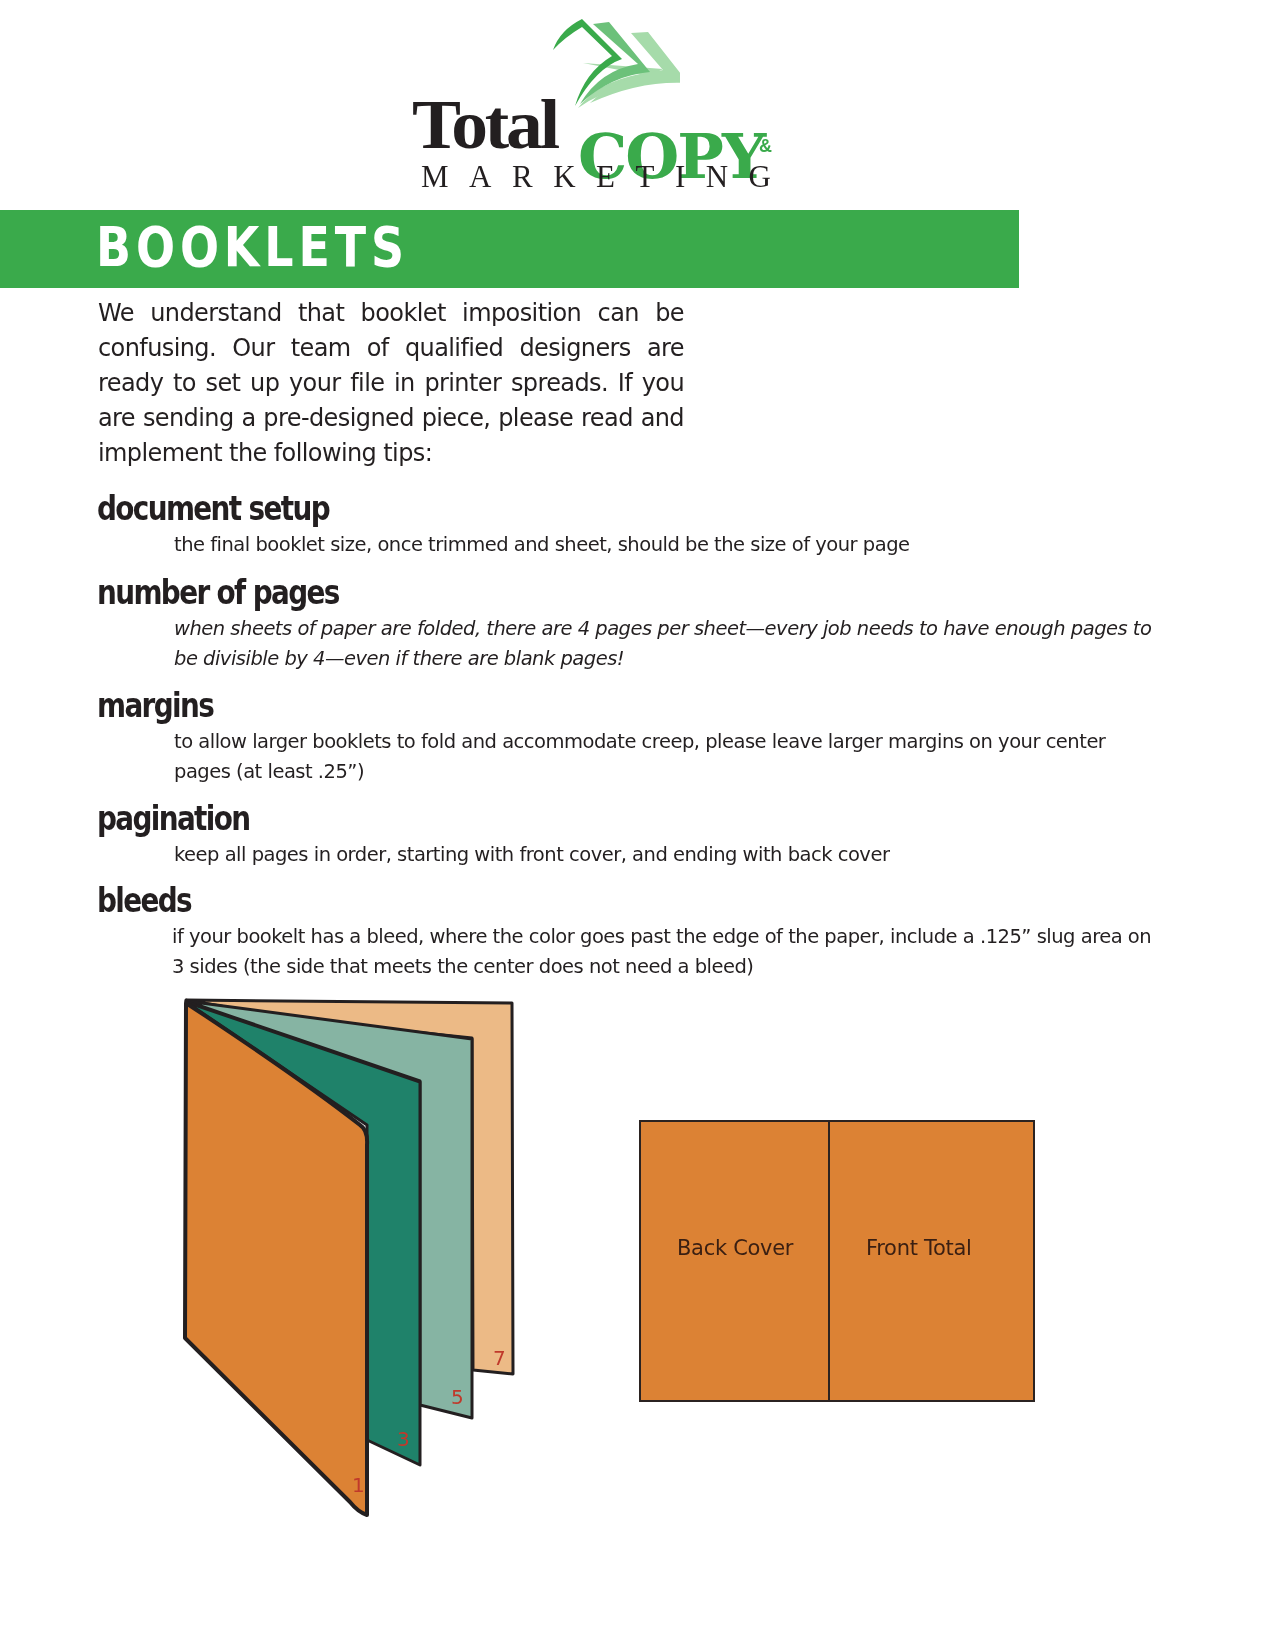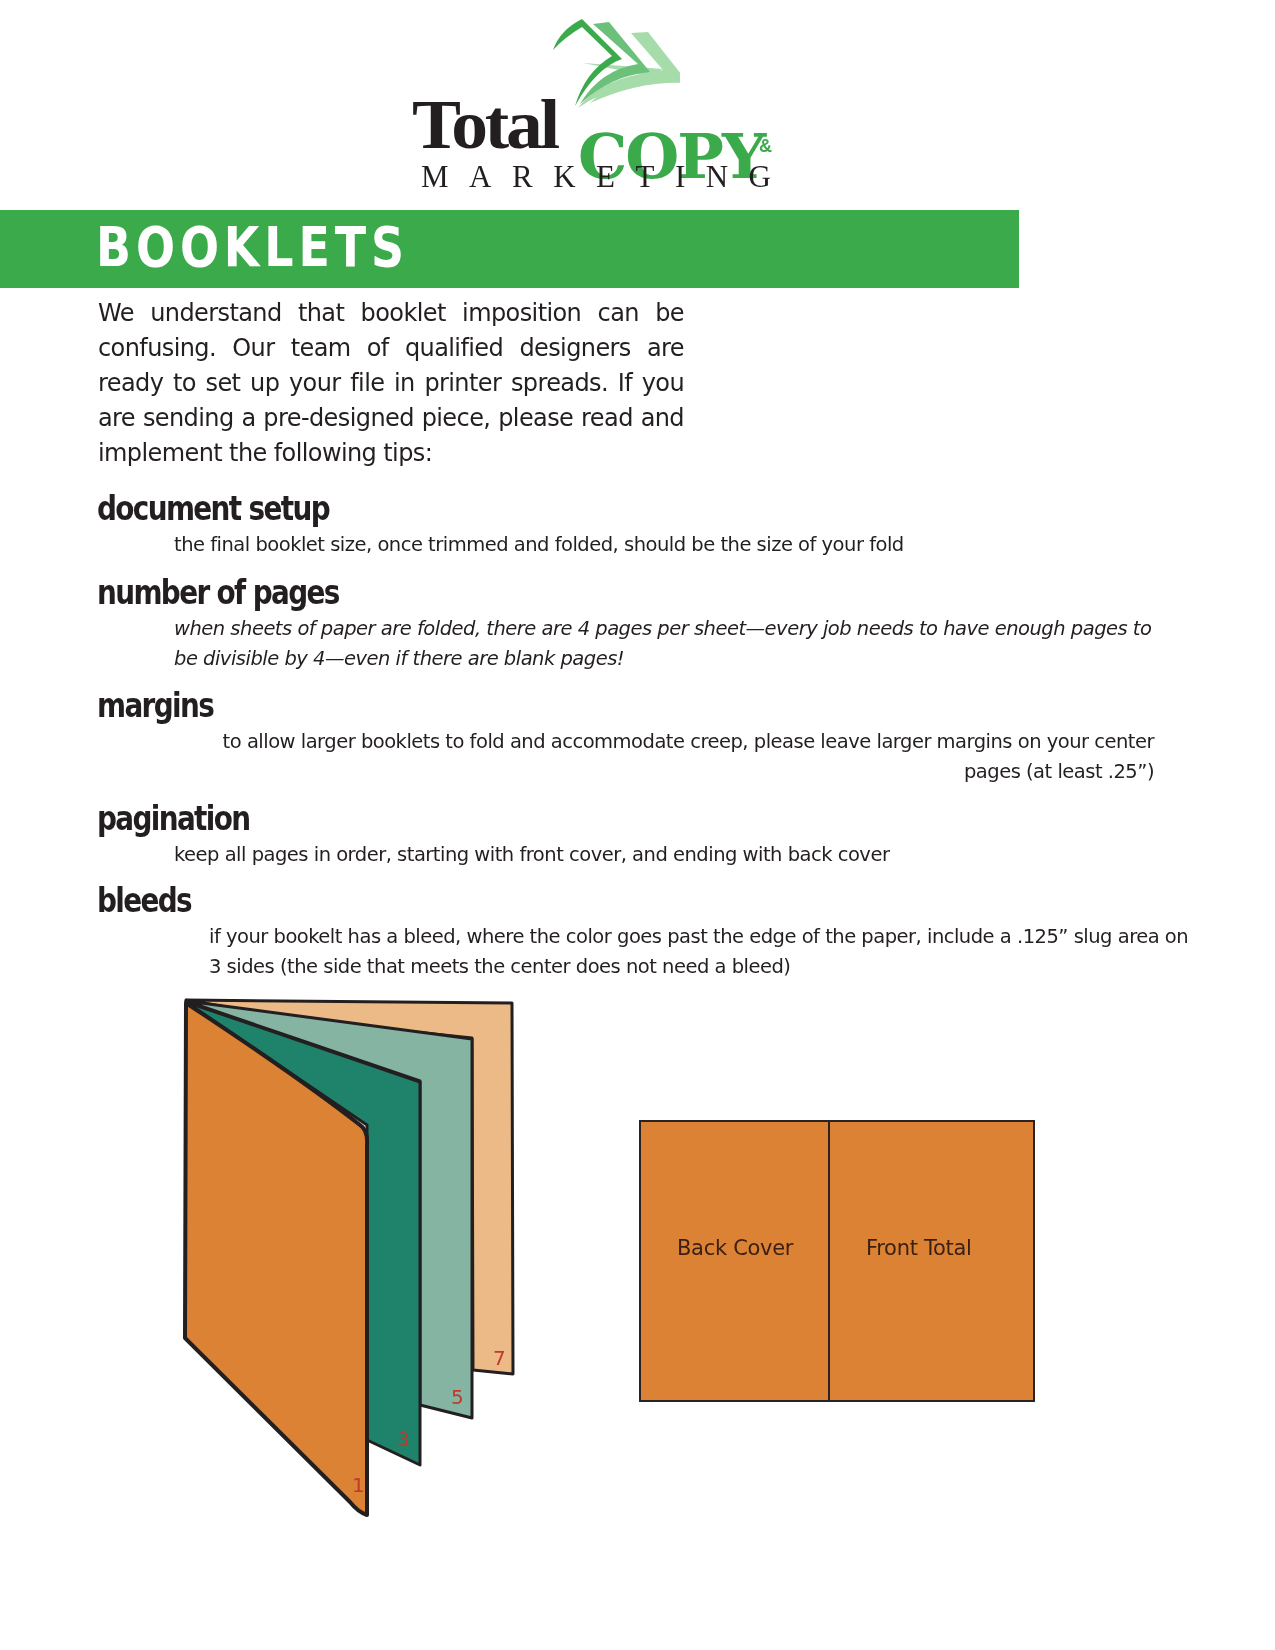--- a/index.html
+++ b/index.html
@@ -50,33 +50,33 @@
 </div>
 
 <div class="banner">
   <div class="title">BOOKLETS</div>
 </div>
 
 <div class="intro">We understand that booklet imposition can be confusing. Our team of qualified designers are ready to set up your file in printer spreads. If you are sending a pre-designed piece, please read and implement the following tips:</div>
 
 <div>
   <div class="tip-heading" style="top:491px;">document setup</div>
-  <div class="tip-text" style="top:530px;">the final booklet size, once trimmed and folded, should be the size of your fold</div>
+  <div class="tip-text" style="top:530px;">the final booklet size, once trimmed and sheet, should be the size of your page</div>
 
   <div class="tip-heading" style="top:575px;">number of pages</div>
   <div class="tip-text" style="top:614px; width:1000px;font-style:italic;">when sheets of paper are folded, there are 4 pages per sheet—every job needs to have enough pages to be divisible by 4—even if there are blank pages!</div>
 
   <div class="tip-heading" style="top:688px;">margins</div>
-  <div class="tip-text" style="top:727px; width:980px;text-align:right;">to allow larger booklets to fold and accommodate creep, please leave larger margins on your center pages (at least .25”)</div>
+  <div class="tip-text" style="top:727px; width:980px;">to allow larger booklets to fold and accommodate creep, please leave larger margins on your center pages (at least .25”)</div>
 
   <div class="tip-heading" style="top:801px;">pagination</div>
   <div class="tip-text" style="top:840px;">keep all pages in order, starting with front cover, and ending with back cover</div>
 
   <div class="tip-heading" style="top:883px;">bleeds</div>
-  <div class="tip-text" style="top:922px; left:172px; width:990px;margin-left:37px;">if your bookelt has a bleed, where the color goes past the edge of the paper, include a .125” slug area on 3 sides (the side that meets the center does not need a bleed)</div>
+  <div class="tip-text" style="top:922px; left:172px; width:990px;">if your bookelt has a bleed, where the color goes past the edge of the paper, include a .125” slug area on 3 sides (the side that meets the center does not need a bleed)</div>
 </div>
 
 <svg class="booklet" width="1275" height="1650">
 
   <path d="M186 1000 L512 1003 L513 1374 L473 1370 L472 1038 L300 1020 Z" fill="#ecba86" stroke="#231f20" stroke-width="3" stroke-linejoin="round"></path>
 
   <path d="M186 1001 L472 1039 L472 1418 L420 1405 L420 1081 L300 1040 Z" fill="#86b4a3" stroke="#231f20" stroke-width="3" stroke-linejoin="round"></path>
 
   <path d="M186 1002 L420 1082 L420 1465 L367 1440 L367 1125 Z" fill="#1f826a" stroke="#231f20" stroke-width="3" stroke-linejoin="round"></path>
 

